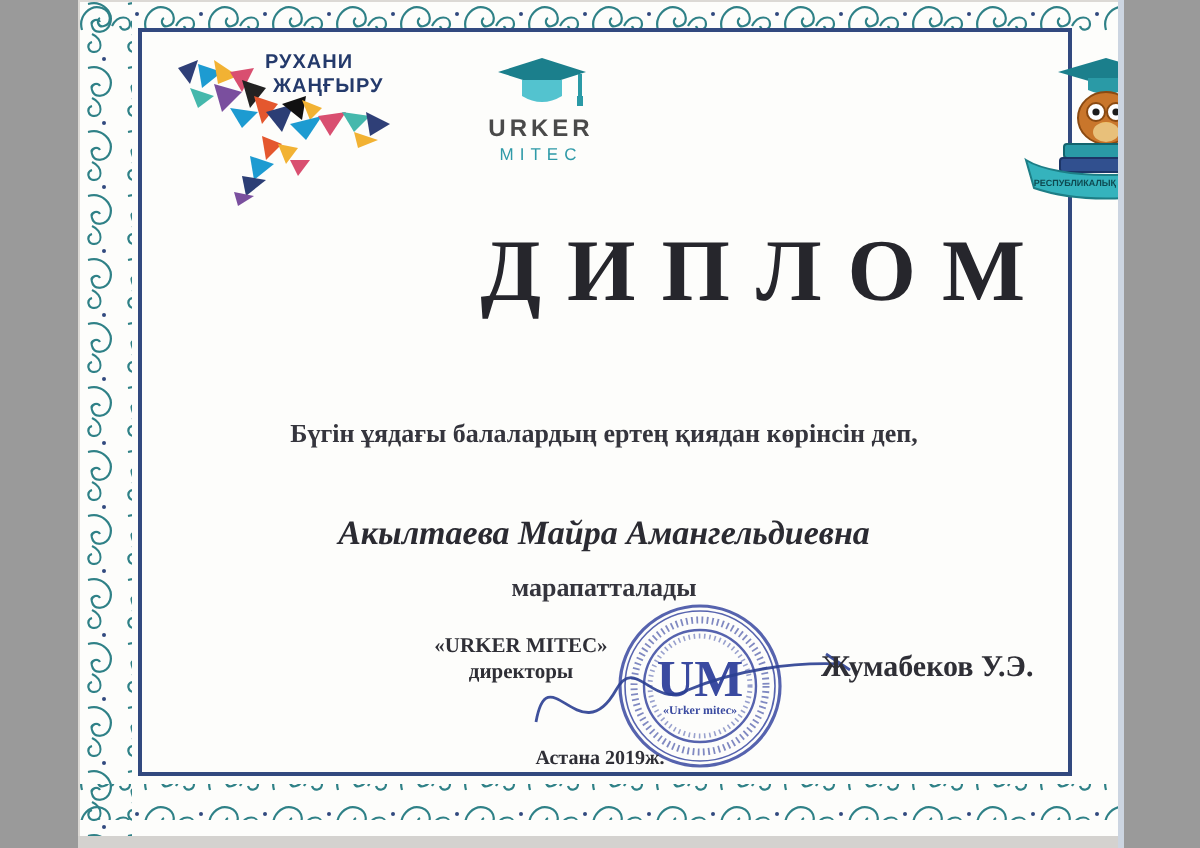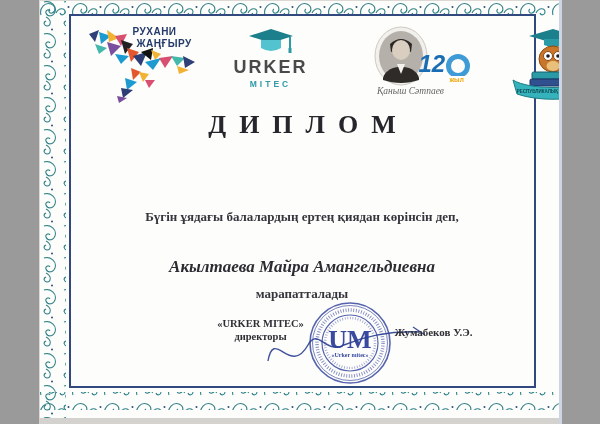--- a/index.html
+++ b/index.html
@@ -20,48 +20,48 @@
   .logo{position:absolute;}
   .logo-rukhani{left:42px;top:24px;width:135px;height:80px;}
   .rukhani-text{
     position:absolute;left:52px;top:2px;
     font-family:"Liberation Sans","DejaVu Sans",sans-serif;
     font-weight:bold;font-size:10px;letter-spacing:.5px;color:#243a6b;line-height:12px;
   }
   .rukhani-text .l2{display:block;margin-left:4px;}
   .logo-urker{left:194px;top:28px;width:76px;text-align:center;
     font-family:"Liberation Sans","DejaVu Sans",sans-serif;}
-  .urker-name{font-weight:bold;font-size:18px;letter-spacing:2px;color:#4a4a4a;margin-top:1px;}
-  .urker-sub{font-weight:bold;font-size:8.5px;letter-spacing:3px;color:#2f9aa8;margin-top:1px;}
+  .urker-name{font-weight:bold;font-size:12px;letter-spacing:2px;color:#4a4a4a;margin-top:1px;}
+  .urker-sub{font-weight:normal;font-size:8.5px;letter-spacing:3px;color:#2f9aa8;margin-top:1px;}
   .logo-satpayev{left:334px;top:26px;width:86px;height:72px;}
   .satpayev-caption{
     position:absolute;left:-2px;top:60px;width:80px;text-align:center;
     font-style:italic;font-size:9.5px;color:#666;white-space:nowrap;
   }
   .anniv{position:absolute;left:46px;top:26px;display:flex;align-items:flex-start;}
   .anniv-digits{font-family:"Liberation Sans","DejaVu Sans",sans-serif;
     font-weight:bold;font-style:italic;font-size:24px;line-height:24px;color:#1a6db3;}
   .anniv-zero{width:14px;height:14px;border:5px solid #3e9bd6;border-radius:50%;
     margin-left:1px;margin-top:2px;color:transparent;font-size:0;}
   .anniv-suffix{position:absolute;left:30px;top:24px;
     font-family:"Liberation Sans","DejaVu Sans",sans-serif;
     font-weight:bold;font-size:6.5px;color:#f0a500;background:#fff;padding:0 1px;}
   .logo-owl{left:468px;top:26px;width:92px;height:76px;}
   
   .ctext{position:absolute;left:40px;right:36px;text-align:center;}
-  .title{top:110px;font-size:26px;font-weight:600;color:#26262c;
-    letter-spacing:13px;padding-left:13px;}
+  .title{top:110px;font-size:44px;font-weight:600;color:#26262c;
+    letter-spacing:13px;padding-left:13px;text-align:right;}
   .place{top:168px;font-size:18px;font-weight:bold;font-style:italic;color:#2b2b32;}
   .body-par{top:206px;font-size:13px;font-weight:bold;color:#35353d;line-height:21px;}
   .recipient{top:257px;font-size:17px;font-weight:bold;font-style:italic;color:#2b2b32;}
   .award-word{top:286px;font-size:13px;font-weight:bold;color:#35353d;}
   
   .sign-org{position:absolute;left:158px;top:318px;width:128px;text-align:center;
     font-size:10.5px;font-weight:bold;line-height:12.5px;color:#2f2f36;}
-  .signer-name{position:absolute;left:356px;top:326px;font-size:11px;font-weight:bold;color:#2f2f36;}
+  .signer-name{position:absolute;left:372px;top:326px;font-size:15px;font-weight:bold;color:#2f2f36;}
   .stamp-svg{position:absolute;left:211px;top:293px;}
   .stamp-mono{font-family:"Liberation Serif","DejaVu Serif",serif;font-weight:bold;}
   .footer-line{position:absolute;left:0;right:0;top:374px;text-align:center;
     font-size:10px;font-weight:bold;color:#2f2f36;}
 </style>
 </head>
 <body>
 
 <div class="page">
 
@@ -128,36 +128,20 @@
     <svg width="52" height="28" viewBox="0 0 52 28" style="display:block;margin:0 auto;" aria-hidden="true">
       <polygon points="26,1 48,8 26,15 4,8" fill="#1b7f8c"></polygon>
       <path d="M16,12 L36,12 L36,20 Q26,26 16,20 Z" fill="#53c3cf"></path>
       <line x1="45" y1="9" x2="45" y2="21" stroke="#2a9aa6" stroke-width="2"></line>
       <rect x="43.5" y="20" width="3" height="5" fill="#2a9aa6"></rect>
     </svg>
     <div class="urker-name">URKER</div>
     <div class="urker-sub">MITEC</div>
   </div>
 
-  <div class="logo logo-satpayev">
-    <svg width="58" height="62" viewBox="0 0 58 62" aria-hidden="true">
-      <ellipse cx="28" cy="30" rx="26" ry="29" fill="#f2f0ec" stroke="#cfcac2"></ellipse>
-      <ellipse cx="28" cy="30" rx="22" ry="25" fill="#b5b1aa"></ellipse>
-      <path d="M17,18 Q28,8 39,18 L38,26 Q28,20 18,26 Z" fill="#2a2725"></path>
-      <ellipse cx="28" cy="24" rx="9" ry="10" fill="#d9cec0"></ellipse>
-      <path d="M10,52 C14,37 42,37 46,52 L46,54 C34,58 22,58 10,54 Z" fill="#2e2b28"></path>
-      <polygon points="24,38 32,38 28,48" fill="#f5f2ee"></polygon>
-    </svg>
-    <div class="anniv">
-      <span class="anniv-digits">12</span>
-      <span class="anniv-zero">0</span>
-      <span class="anniv-suffix">жыл</span>
-    </div>
-    <div class="satpayev-caption">Қаныш Сәтпаев</div>
-  </div>
 
   <div class="logo logo-owl">
     <svg width="92" height="76" viewBox="0 0 92 76" aria-hidden="true">
       <line x1="52" y1="27" x2="80" y2="15" stroke="#5a3b1e" stroke-width="2"></line>
       <polygon points="46,3 70,10 46,17 22,10" fill="#1b7f8c"></polygon>
       <path d="M37,13 L55,13 L55,19 Q46,23 37,19 Z" fill="#2a9aa6"></path>
       <line x1="67" y1="10" x2="70" y2="20" stroke="#b58900" stroke-width="1.5"></line>
       <ellipse cx="46" cy="33" rx="14" ry="13" fill="#c9762b" stroke="#8a4a12"></ellipse>
       <circle cx="41" cy="30" r="4.5" fill="#fff" stroke="#8a4a12"></circle>
       <circle cx="51" cy="30" r="4.5" fill="#fff" stroke="#8a4a12"></circle>
@@ -196,16 +180,17 @@
     <text x="100" y="64" text-anchor="middle" font-size="6" font-weight="bold" fill="#3a4aa0" font-family="Liberation Serif, DejaVu Serif, serif">«Urker mitec»</text>
     <g stroke="#2b3f92" stroke-width="1.4" fill="none" opacity="0.9">
       <path d="M18,68 C24,34 40,84 58,52 C68,34 76,62 94,52"></path>
       <path d="M94,52 C118,42 146,38 170,39"></path>
       <path d="M163,34 L175,42"></path>
     </g>
   </svg>
 
   <div class="signer-name">Жумабеков У.Э.</div>
 
+  <div class="footer-line">Астана 2019ж.</div>
 
   <div class="edge-bottom"></div>
   <div class="edge-right"></div>
 </div>
 
 </body></html>

